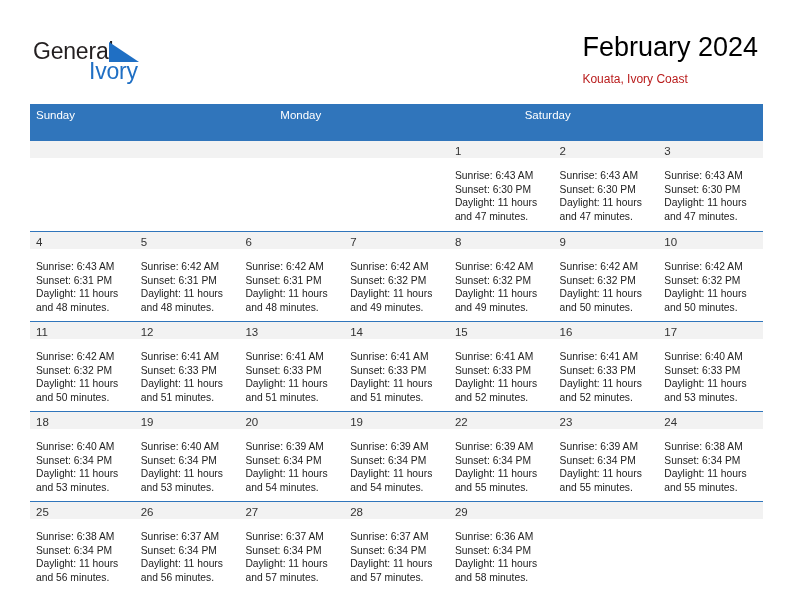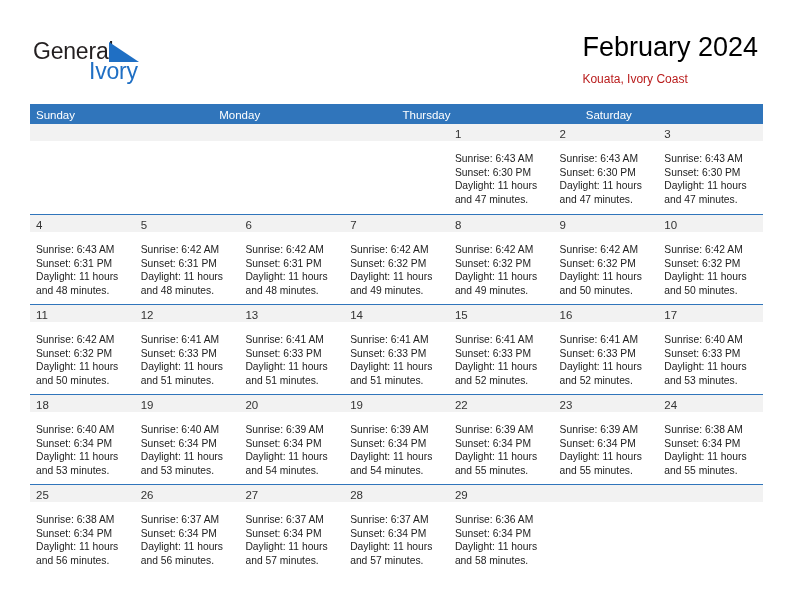--- a/index.html
+++ b/index.html
@@ -91,21 +91,21 @@
   
   .calendar {
     position: absolute;
     left: 30px;
     top: 104px;
     width: 733px;
   }
   .weekdays {
     display: flex;
     background: #3075bb;
-    height: 20px;
+    height: 37px;
   }
   .weekday {
     flex: 1 1 0;
     color: #ffffff;
     font-size: 11.5px;
     line-height: 22px;
     padding-left: 6px;
     box-sizing: border-box;
     white-space: nowrap;
   }
@@ -169,21 +169,20 @@
       <div class="cal-title">February 2024</div>
       <div class="cal-subtitle">Kouata, Ivory Coast</div>
     </div>
 
   </div>
 
   <div class="calendar">
     <div class="weekdays" id="weekday-row">
         <div class="weekday">Sunday</div>
         <div class="weekday">Monday</div>
-        <div class="weekday">Thursday</div>
         <div class="weekday">Saturday</div>
       </div>
     <div id="weeks-container">
         <div class="week">
           <div class="day empty">
             <div class="day-num-bar"><span class="day-num"></span></div>
             <div class="day-body"></div>
           </div>
           <div class="day empty">
             <div class="day-num-bar"><span class="day-num"></span></div>

